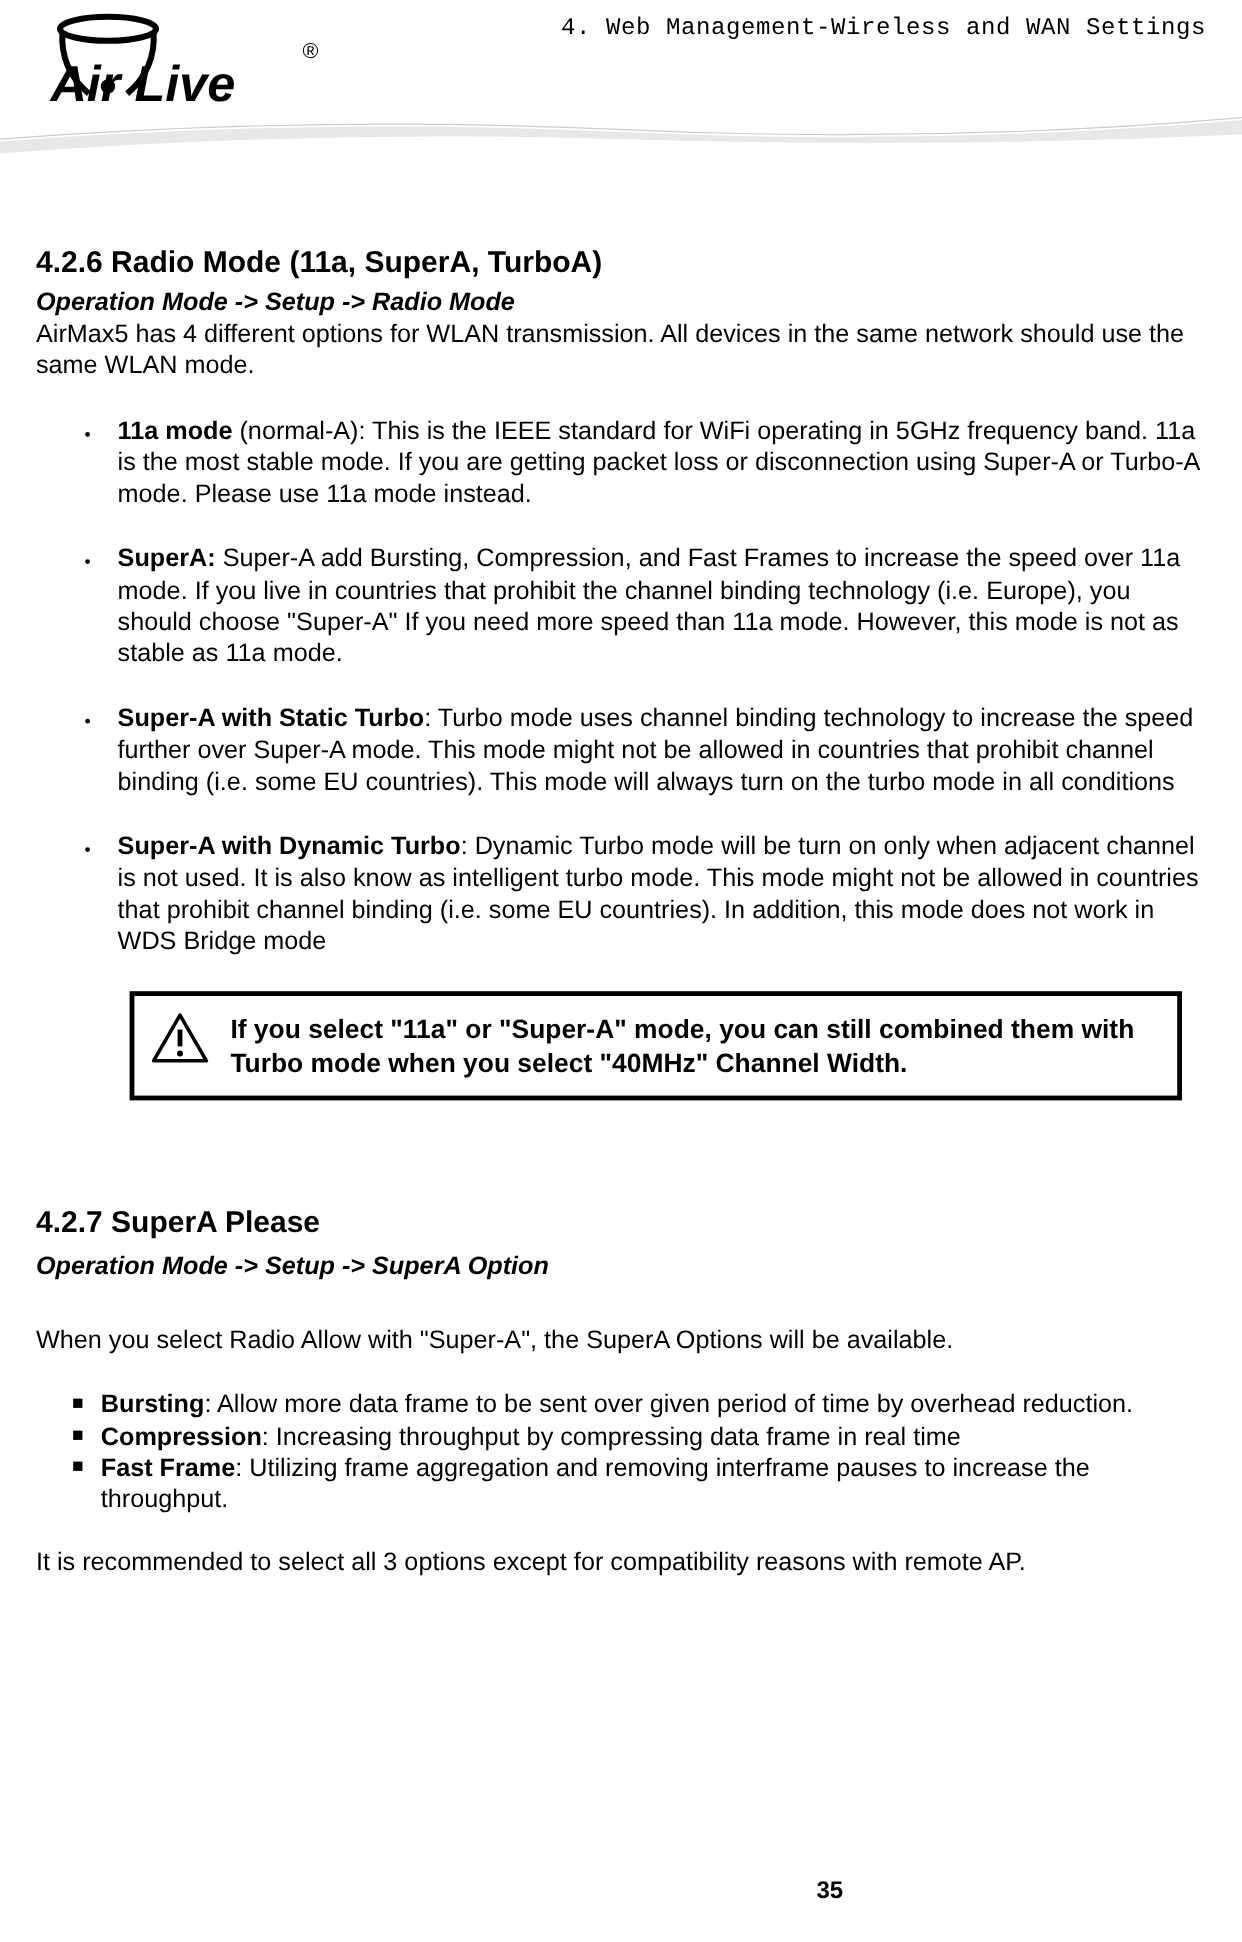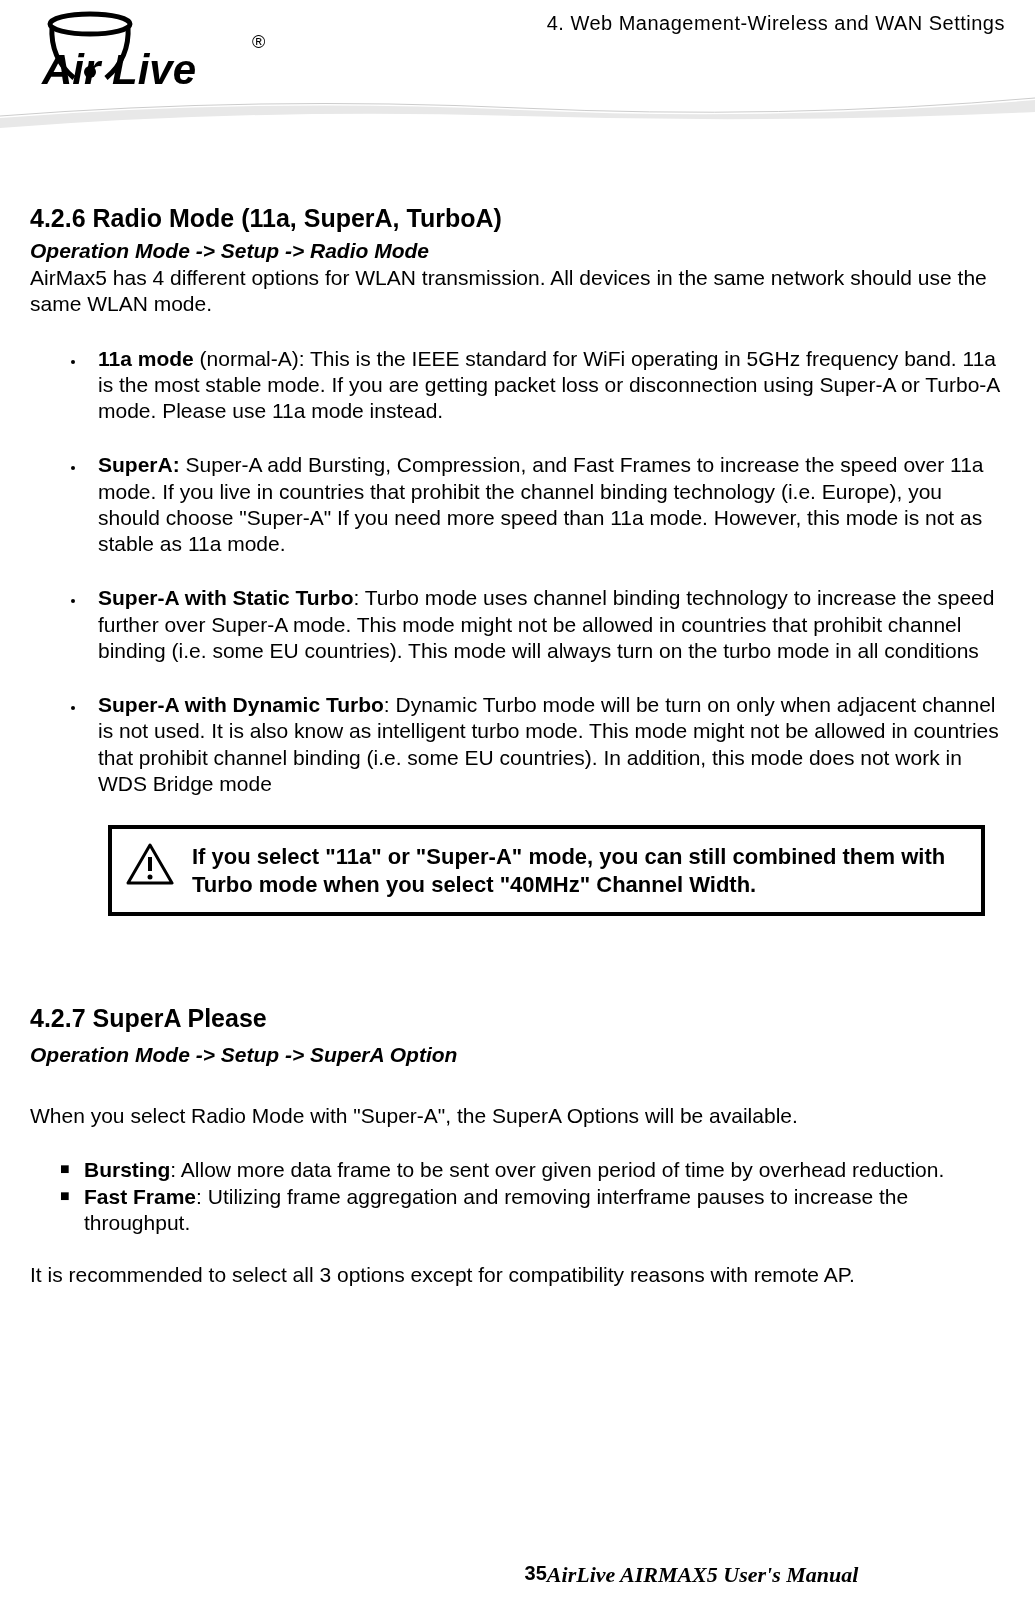--- a/index.html
+++ b/index.html
@@ -17,21 +17,21 @@
     align-items: flex-start;
     padding: 10px 30px 0 30px;
   }
   .logo-block {
     width: 240px;
     height: 90px;
     position: relative;
   }
   .logo-block svg { width: 100%; height: 100%; }
   .chapter-title {
-    font-family: Liberation Sans, sans-serif;
+    font-family: Liberation Mono, monospace;
     font-size: 20px;
     text-align: right;
     padding-top: 2px;
     letter-spacing: 0.5px;
   }
   .header-wave {
     width: 100%;
     height: 40px;
     margin-top: -10px;
   }
@@ -171,31 +171,31 @@
         <rect x="22" y="14" width="4" height="14" fill="#000"></rect>
         <circle cx="24" cy="34" r="2.5" fill="#000"></circle>
       </svg>
     </div>
     <div class="info-text">If you select "11a" or "Super-A" mode, you can still combined them with Turbo mode when you select "40MHz" Channel Width.</div>
   </div>
 
   <div class="section2">
     <div class="h427">4.2.7 SuperA Please</div>
     <div class="breadcrumb2">Operation Mode -&gt; Setup -&gt; SuperA Option</div>
-    <div class="body-text">When you select Radio Mode with "Super-A", the SuperA Options will be available.</div>
+    <div class="body-text">When you select Radio Allow with "Super-A", the SuperA Options will be available.</div>
 
     <ul class="sq-bullets">
       <li><b>Bursting</b><span>:   Allow more data frame to be sent over given period of time by overhead reduction.</span></li>
+      <li><b>Compression</b><span>:   Increasing throughput by compressing data frame in real time</span></li>
       <li><b>Fast Frame</b><span>:   Utilizing frame aggregation and removing interframe pauses to increase the throughput.</span></li>
     </ul>
 
     <div class="body-text" style="margin-top:26px">It is recommended to select all 3 options except for compatibility reasons with remote AP.</div>
   </div>
 
 </div>
 
 <div class="footer">
   <span class="pg">35</span>
-  <span class="manual">AirLive AIRMAX5 User's Manual</span>
 </div>
 
 
 
 
 </body></html>

